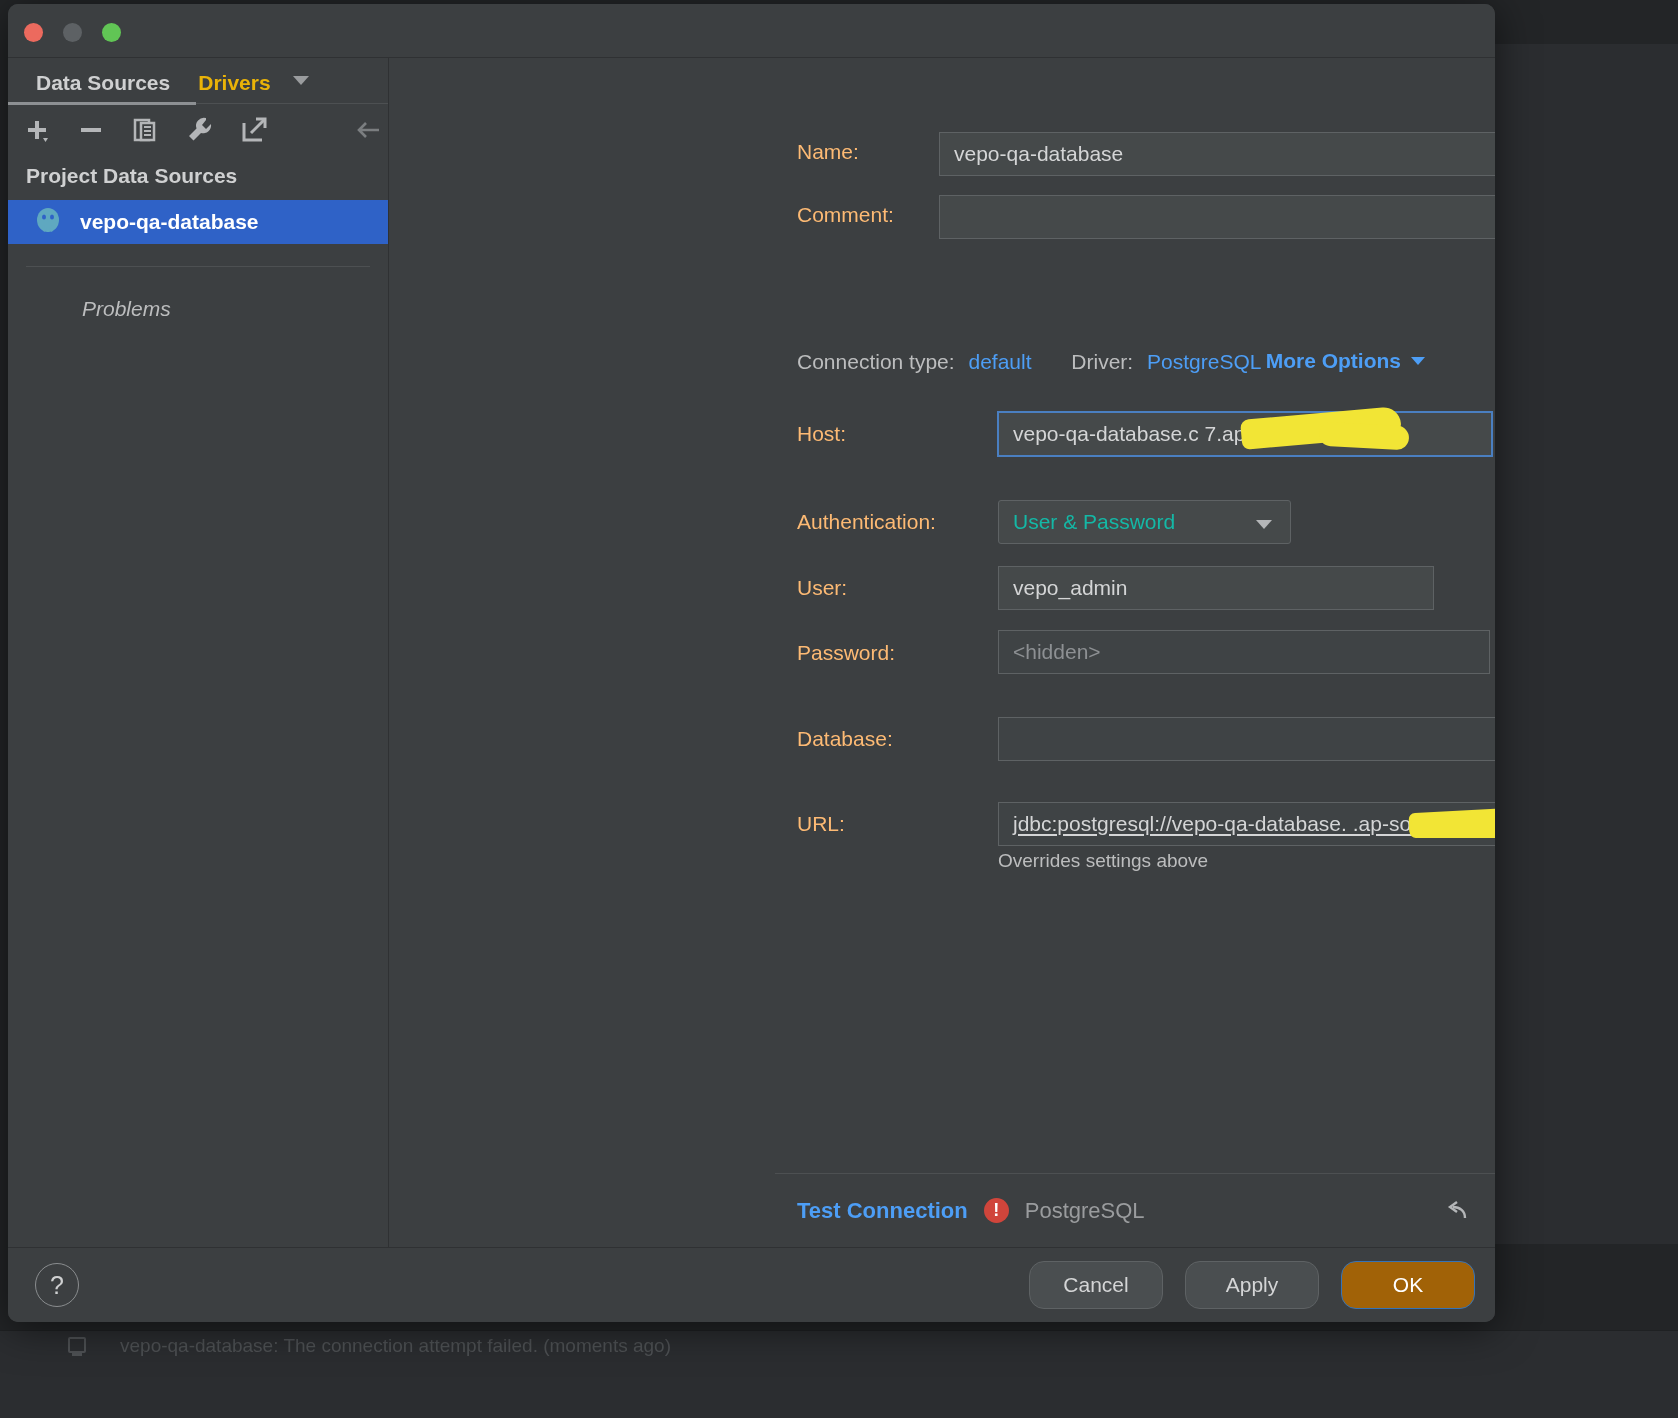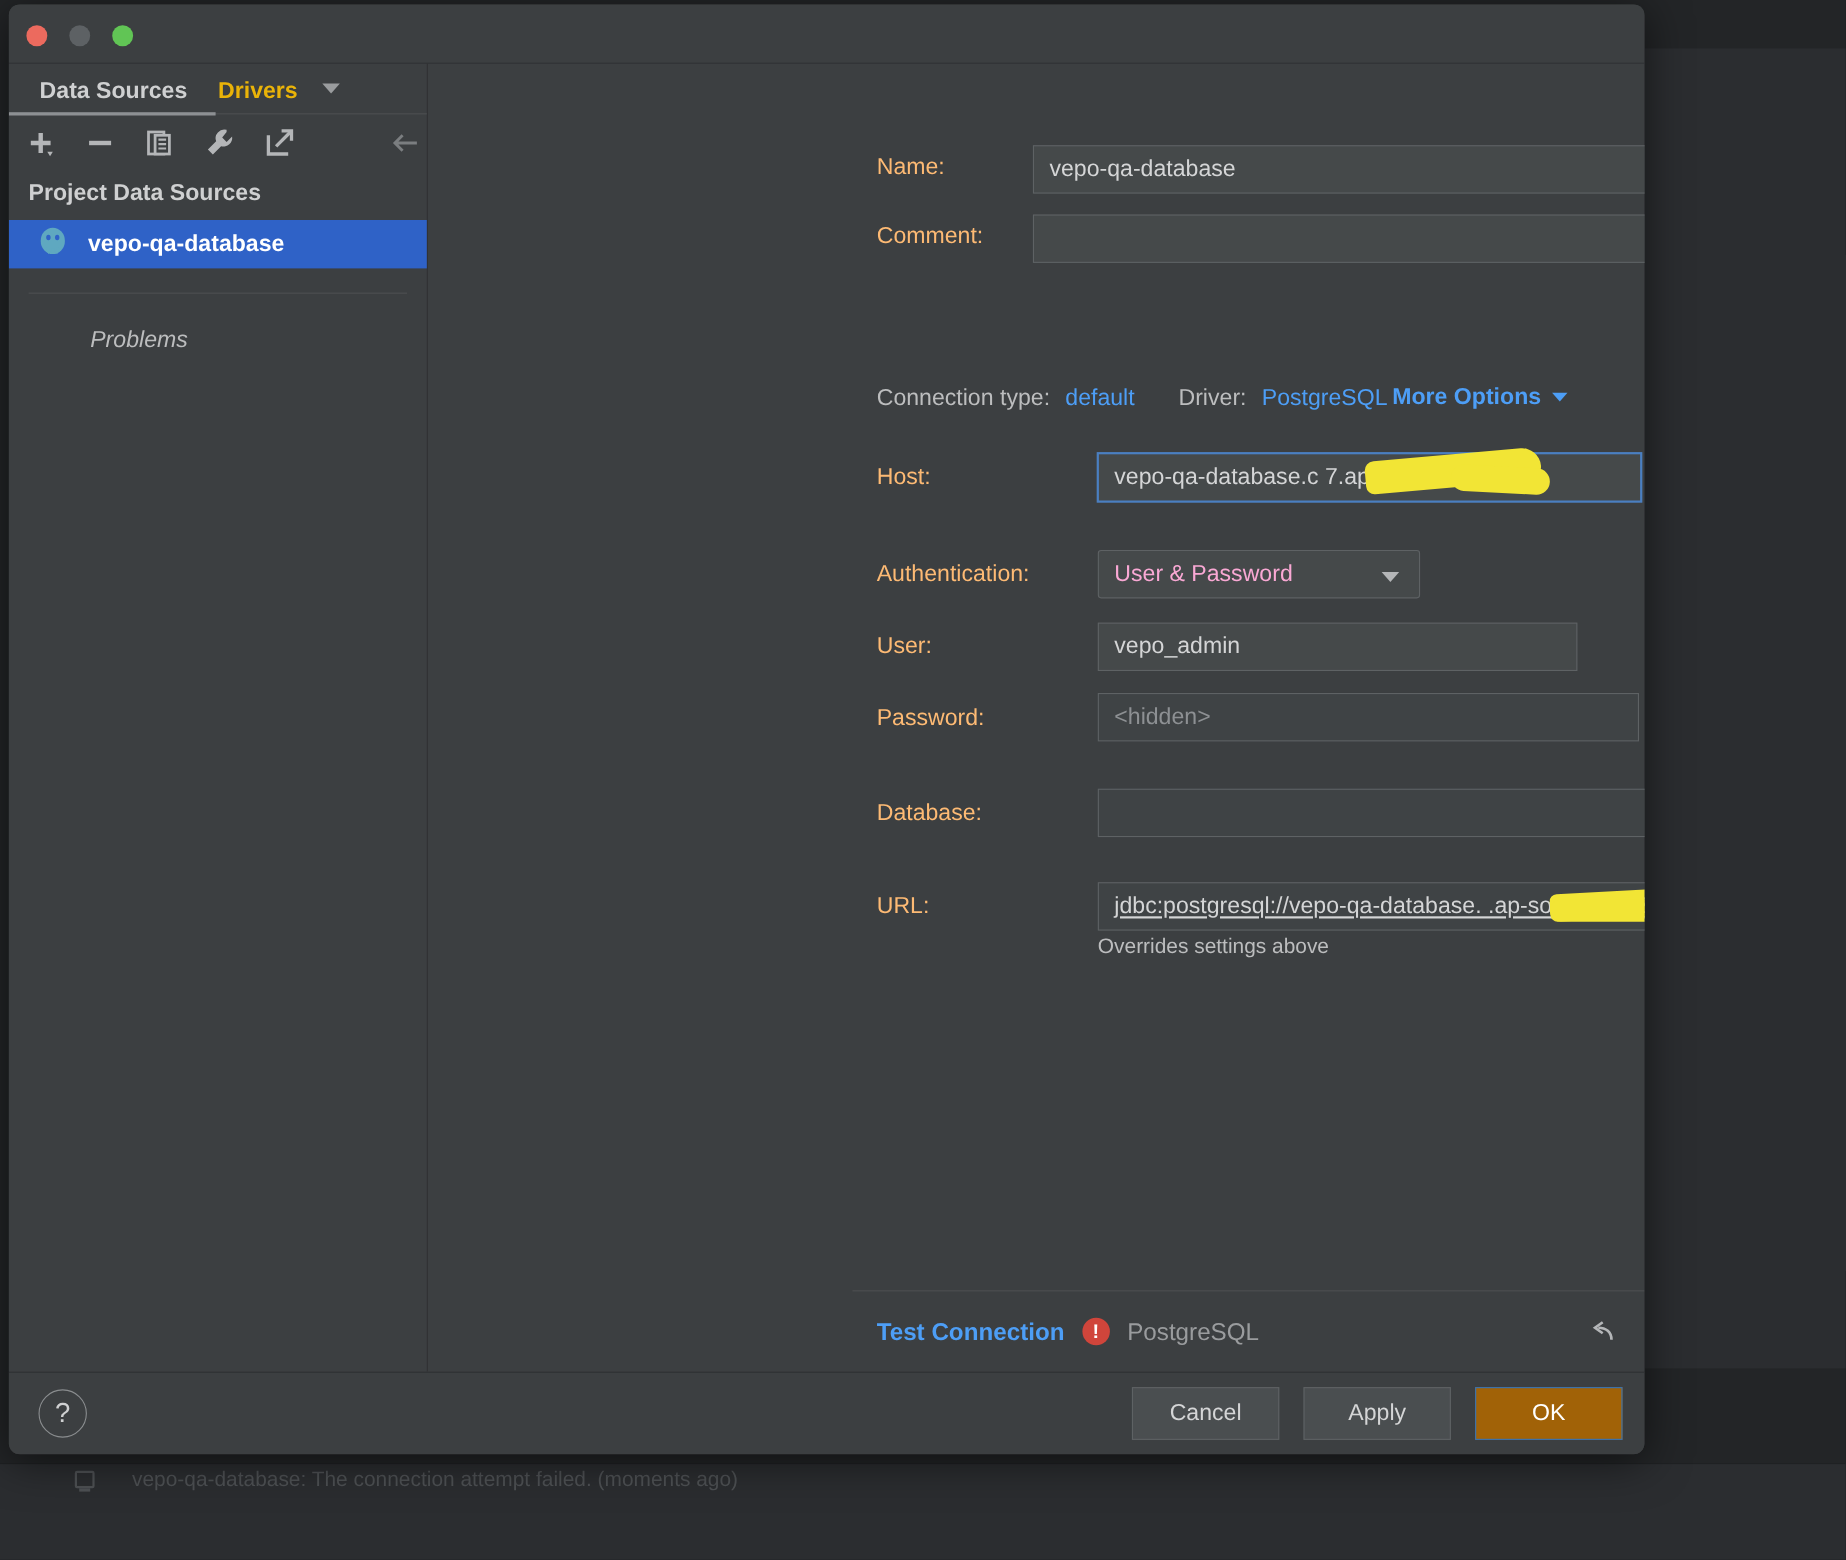--- a/index.html
+++ b/index.html
@@ -175,21 +175,21 @@
   }
 
   .host-label { position: absolute; left: 408px; top: 364px; }
   .host-field { position: absolute; left: 608px; top: 353px; width: 496px; height: 46px; }
 
   .auth-label { position: absolute; left: 408px; top: 452px; }
   .auth-combo {
     position: absolute; left: 609px; top: 442px; width: 293px; height: 44px;
     background: #45494a; border: 1px solid #5e6264;
     display: flex; align-items: center; padding: 0 14px;
-    color: #f9a8d4; font-size: 21px; border-radius: 3px;
+    color: #14b8a6; font-size: 21px; border-radius: 3px;
   }
   .combo-arrow {
     position: absolute; right: 18px; top: 19px;
     width: 0; height: 0;
     border-left: 8px solid transparent; border-right: 8px solid transparent;
     border-top: 9px solid #b4b6b8;
   }
 
   .user-label { position: absolute; left: 408px; top: 518px; }
   .user-field { position: absolute; left: 609px; top: 508px; width: 436px; }
@@ -264,21 +264,21 @@
     display: flex; align-items: center;
   }
   .help-btn {
     margin-left: 27px; width: 44px; height: 44px; border-radius: 50%;
     border: 1px solid #8a8d8f; color: #cfd0d1;
     display: flex; align-items: center; justify-content: center;
     font-size: 25px;
   }
   .btns { margin-left: auto; margin-right: 20px; display: flex; gap: 22px; }
   .btn {
-    min-width: 134px; height: 48px; border-radius: 0;
+    min-width: 134px; height: 48px; border-radius: 15px;
     background: #4a4e50; border: 1px solid #5e6264;
     color: #d4d5d6; font-size: 21px;
     display: flex; align-items: center; justify-content: center;
   }
   .btn.primary { background: #a16207; border-color: #3573b8; color: #ffffff; }
 </style>
 </head>
 <body>
 
 <div id="root">

